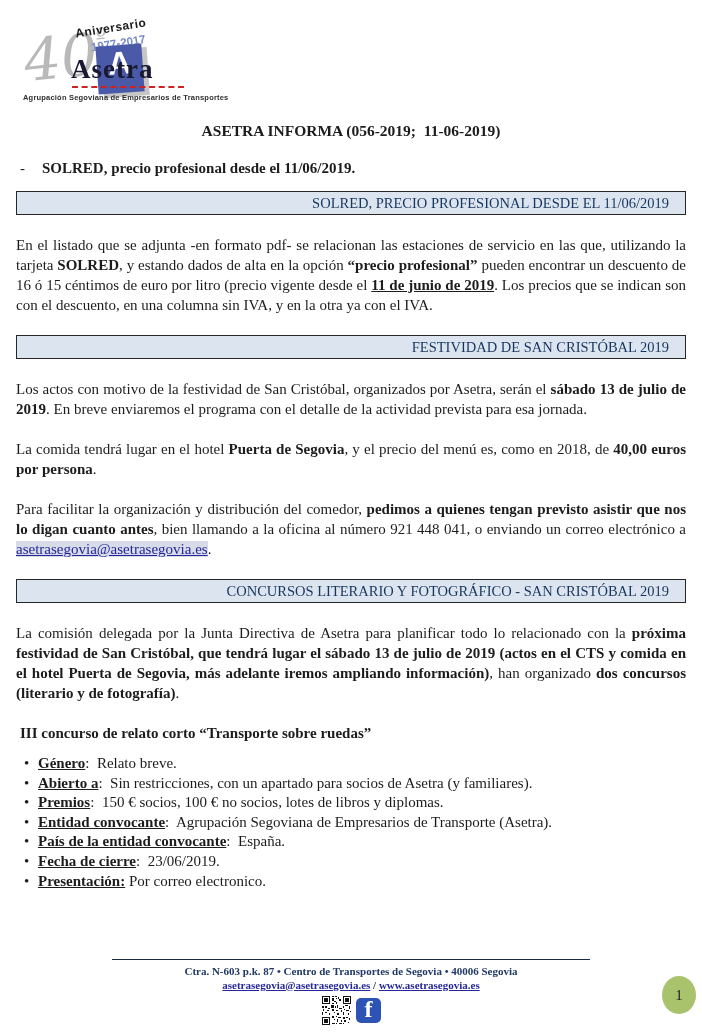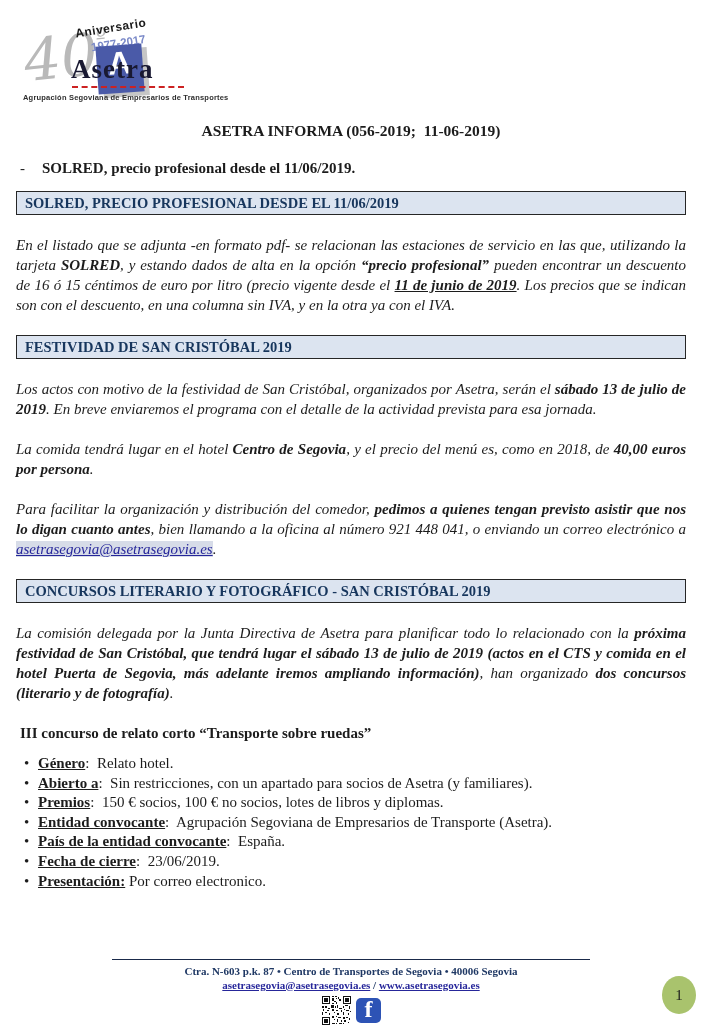--- a/index.html
+++ b/index.html
@@ -18,22 +18,22 @@
   .logo-square{position:absolute;left:73px;top:33px;width:46px;height:48px;background:var(--logo-blue);transform:rotate(-4deg);box-shadow:5px 4px 0 #c6c6c6;color:#fff;font:bold 32px/1 "Liberation Sans",sans-serif;text-align:center;padding-top:2px;box-sizing:border-box;}
   .logo-brand{position:absolute;left:47px;top:44px;font:bold 27px/1 "Liberation Serif",serif;color:#191932;letter-spacing:1px;}
   .logo-redline{position:absolute;left:48px;top:74px;width:112px;border-top:2.5px dashed var(--logo-red);}
   .logo-tagline{position:absolute;left:-1px;top:82px;font:bold 7.5px/1 "Liberation Sans",sans-serif;color:#2e2e2e;letter-spacing:.2px;white-space:nowrap;}
 
   
   .doc-title{text-align:center;font-weight:bold;font-size:15.5px;margin:0 0 14px;white-space:pre;}
   .dash-list{margin:18px 0 13px;padding:0;list-style:none;font-weight:bold;}
   .dash-list li{position:relative;padding-left:26px;line-height:19px;margin:0;}
   .dash-list li::before{content:"-";position:absolute;left:4px;font-weight:normal;}
-  .section-heading{background:var(--heading-bg);border:1.5px solid #262626;text-align:left;font-weight:bold;font-size:14.5px;line-height:20px;color:var(--heading-text);padding:1px 8px;margin:13px 0;}
-  .para{text-align:justify;margin:20px 0;font-style:italic;}
+  .section-heading{background:var(--heading-bg);border:1.5px solid #262626;text-align:right;font-weight:normal;font-size:14.5px;line-height:20px;color:var(--heading-text);padding:1px 16px;margin:13px 0;}
+  .para{text-align:justify;margin:20px 0;}
   .b{font-weight:bold;}
   .u{text-decoration:underline;}
   a.link{color:var(--link);text-decoration:underline;}
   .hl{background:var(--link-highlight);}
   .subheading{font-weight:bold;font-size:15px;margin:14px 4px 11px;}
   .dot-list{margin:11px 0 0;padding:0;list-style:none;}
   .dot-list li{position:relative;padding-left:22px;line-height:19.6px;margin:0;}
   .dot-list li::before{content:"•";position:absolute;left:8px;}
   .dot-list .lbl{font-weight:bold;text-decoration:underline;}
   .dot-list .rest{white-space:pre-wrap;}
@@ -68,27 +68,27 @@
     <div class="doc-title">ASETRA INFORMA (056-2019;  11-06-2019)</div>
 
     <main>
         <ul class="dash-list">
           <li>SOLRED, precio profesional desde el 11/06/2019.</li>
         </ul>
         <div class="section-heading">SOLRED, PRECIO PROFESIONAL DESDE EL 11/06/2019</div>
         <p class="para"><span class="">En el listado que se adjunta -en formato pdf- se relacionan las estaciones de servicio en las que, utilizando la tarjeta </span><span class="b">SOLRED</span><span class="">, y estando dados de alta en la opción </span><span class="b">“precio profesional”</span><span class=""> pueden encontrar un descuento de 16 ó 15 céntimos de euro por litro (precio vigente desde el </span><span class="b u">11 de junio de 2019</span><span class="">. Los precios que se indican son con el descuento, en una columna sin IVA, y en la otra ya con el IVA.</span></p>
         <div class="section-heading">FESTIVIDAD DE SAN CRISTÓBAL 2019</div>
         <p class="para"><span class="">Los actos con motivo de la festividad de San Cristóbal, organizados por Asetra, serán el </span><span class="b">sábado 13 de julio de 2019</span><span class="">. En breve enviaremos el programa con el detalle de la actividad prevista para esa jornada.</span></p>
-        <p class="para"><span class="">La comida tendrá lugar en el hotel </span><span class="b">Centro de Segovia</span><span class="">, y el precio del menú es, como en 2018, de </span><span class="b">40,00 euros por persona</span><span class="">.</span></p>
+        <p class="para"><span class="">La comida tendrá lugar en el hotel </span><span class="b">Puerta de Segovia</span><span class="">, y el precio del menú es, como en 2018, de </span><span class="b">40,00 euros por persona</span><span class="">.</span></p>
         <p class="para"><span class="">Para facilitar la organización y distribución del comedor, </span><span class="b">pedimos a quienes tengan previsto asistir que nos lo digan cuanto antes</span><span class="">, bien llamando a la oficina al número 921 448 041, o enviando un correo electrónico a </span><a href="#" class="hl link">asetrasegovia@asetrasegovia.es</a><span class="">.</span></p>
         <div class="section-heading">CONCURSOS LITERARIO Y FOTOGRÁFICO - SAN CRISTÓBAL 2019</div>
         <p class="para"><span class="">La comisión delegada por la Junta Directiva de Asetra para planificar todo lo relacionado con la </span><span class="b">próxima festividad de San Cristóbal, que tendrá lugar el sábado 13 de julio de 2019 (actos en el CTS y comida en el hotel Puerta de Segovia, más adelante iremos ampliando información)</span><span class="">, han organizado </span><span class="b">dos concursos (literario y de fotografía)</span><span class="">.</span></p>
         <div class="subheading">III concurso de relato corto “Transporte sobre ruedas”</div>
         <ul class="dot-list">
-          <li><span class="lbl">Género</span><span class="rest">:  Relato hotel.</span></li>
+          <li><span class="lbl">Género</span><span class="rest">:  Relato breve.</span></li>
           <li><span class="lbl">Abierto a</span><span class="rest">:  Sin restricciones, con un apartado para socios de Asetra (y familiares).</span></li>
           <li><span class="lbl">Premios</span><span class="rest">:  150 € socios, 100 € no socios, lotes de libros y diplomas.</span></li>
           <li><span class="lbl">Entidad convocante</span><span class="rest">:  Agrupación Segoviana de Empresarios de Transporte (Asetra).</span></li>
           <li><span class="lbl">País de la entidad convocante</span><span class="rest">:  España.</span></li>
           <li><span class="lbl">Fecha de cierre</span><span class="rest">:  23/06/2019.</span></li>
           <li><span class="lbl">Presentación:</span><span class="rest"> Por correo electronico.</span></li>
         </ul>
       </main>
   </div>
 

